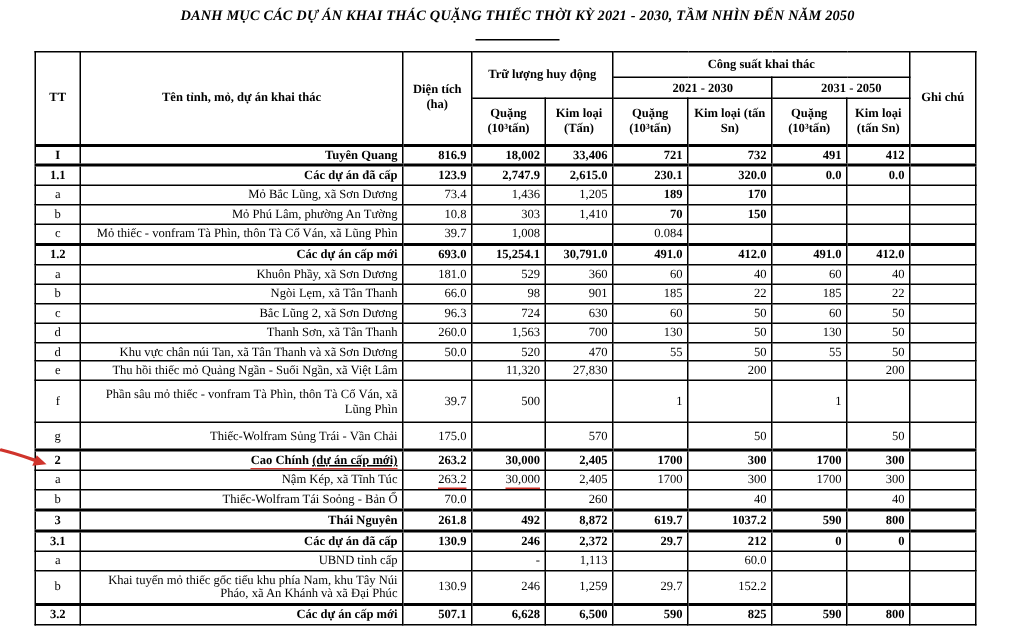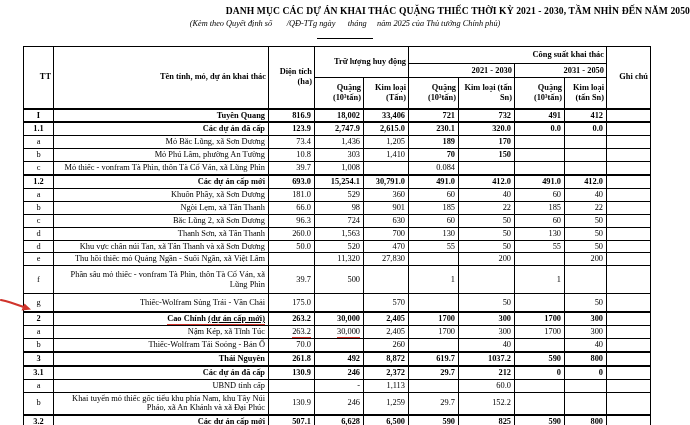--- a/index.html
+++ b/index.html
@@ -1,47 +1,46 @@
 <!DOCTYPE html>
 <html style="--red: #d0342c;"><head>
 <meta charset="utf-8">
 <style>
   :root { --red: #d0342c; }
   * { margin: 0; padding: 0; box-sizing: border-box; }
   html, body { width: 690px; height: 425px; background: #fff; overflow: hidden; }
   body { font-family: "Liberation Serif", "DejaVu Serif", serif; color: #000; position: relative; }
   .page { position: absolute; inset: 0; }
-  .doc-title { text-align: right; font-weight: bold; font-size: 9.6px; padding-top: 5px; letter-spacing: .1px; }
+  .doc-title { text-align: center; font-weight: bold; font-size: 9.6px; padding-top: 5px; letter-spacing: .1px; font-style: italic; }
   .doc-subtitle { text-align: center; font-style: italic; font-size: 8.3px; margin-top: 3px; white-space: pre; }
   .divider { width: 56px; height: 1px; background: #000; margin: 10px auto 0 auto; }
   table { border-collapse: collapse; table-layout: fixed; width: 627px; margin-left: 23px; margin-top: 7px; }
   th, td { border: 1px solid #000; font-size: 8.4px; line-height: 1.18; vertical-align: middle; overflow: hidden; }
   table { border: 1.5px solid #000; }
-  th { font-weight: bold; text-align: right; padding: 1px 2px; }
+  th { font-weight: bold; text-align: center; padding: 1px 2px; }
   thead tr:nth-child(1) th { height: 17px; }
   thead tr:nth-child(2) th { height: 14px; padding-left: 16px; }
   thead tr:nth-child(3) th { height: 31px; }
   td { padding: 1px 3px; height: 12px; }
   td.tt { text-align: center; padding: 1px 1px; }
   td.name { text-align: right; }
   td.num { text-align: right; }
   tr.province td, tr.group td { font-weight: bold; }
   tr.province td, tr.group td { border-top-width: 2px; }
   tr.tall td { padding-top: 3.5px; padding-bottom: 3.5px; }
   td .u { text-decoration: underline; }
   .redline { border-bottom: 1.6px solid var(--red); padding-bottom: 0.5px; }
   td.b { font-weight: bold; }
   .arrow-annotation { position: absolute; left: 0px; top: 297px; width: 32px; height: 18px; }
 </style>
 </head>
 <body>
 
 <div class="page">
   <div class="doc-title">DANH MỤC CÁC DỰ ÁN KHAI THÁC QUẶNG THIẾC THỜI KỲ 2021 - 2030, TẦM NHÌN ĐẾN NĂM 2050</div>
-  <div class="doc-subtitle">(Kèm theo Quyết định số       /QĐ-TTg ngày      tháng     năm 2025 của Thủ tướng Chính phủ)</div>
   <div class="divider"></div>
 
   <table>
     <colgroup>
       <col style="width:30px">
         <col style="width:215px">
         <col style="width:46px">
       <col style="width:49px">
         <col style="width:45px">
         <col style="width:50px">

